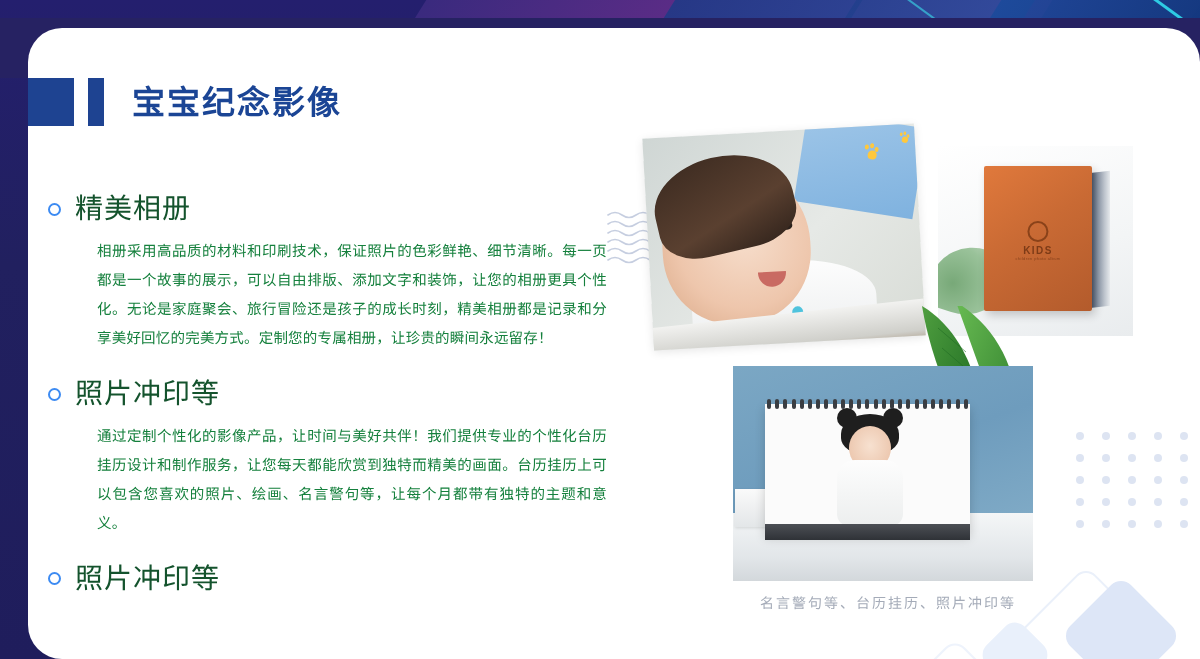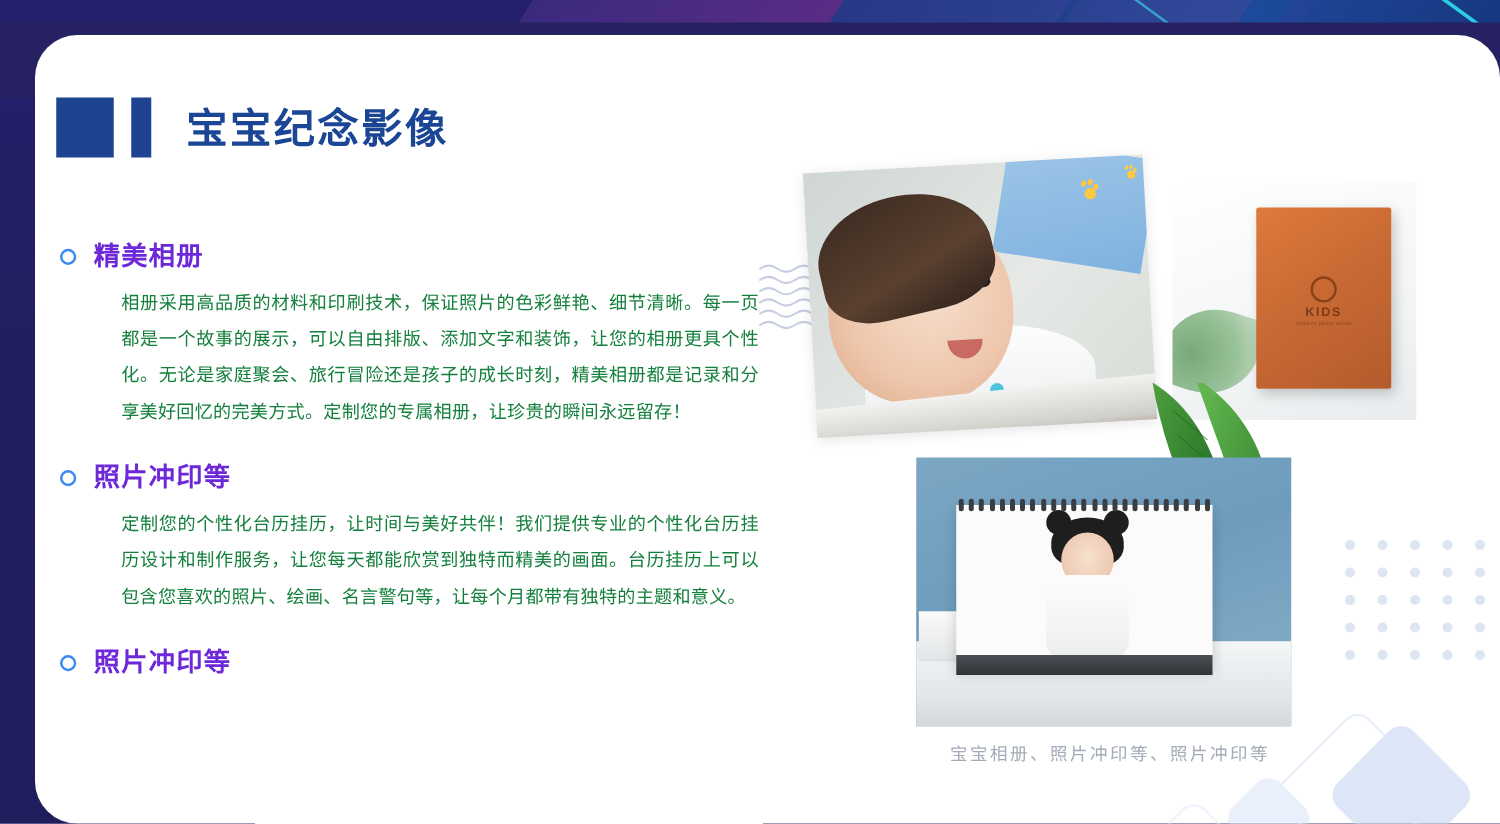--- a/index.html
+++ b/index.html
@@ -147,21 +147,21 @@
     position: absolute;
     left: 578px;
     top: 182px;
     width: 46px;
     height: 56px;
   }
 
   
   .header {
     position: absolute;
-    left: 17px;
+    left: 0px;
     top: 50px;
     display: flex;
     align-items: center;
   }
   .blk-big {
     width: 46px;
     height: 48px;
     background: #1e4391;
   }
   .blk-small {
@@ -198,23 +198,23 @@
   }
   .sec-bullet {
     width: 13px;
     height: 13px;
     border: 2px solid #3d8bf2;
     border-radius: 50%;
     box-sizing: border-box;
     flex: none;
   }
   .sec-title {
-    font-size: 21px;
-    font-weight: 700;
-    color: #6d28d9;
+    font-size: 28px;
+    font-weight: 400;
+    color: #14532d;
     letter-spacing: 1px;
     line-height: 1.1;
   }
   .sec-body {
     margin-left: 49px;
     font-size: 14.5px;
     line-height: 2.0;
     color: #15803d;
     text-align: justify;
     letter-spacing: .2px;
@@ -328,21 +328,20 @@
     transform: rotate(18deg);
     opacity: .9;
   }
   .book-cover {
     position: absolute;
     left: 46px; top: 20px;
     width: 108px; height: 145px;
     background: linear-gradient(145deg, #e0793c 0%, #c96a34 45%, #b35b2c 100%);
     border-radius: 2px;
     box-shadow: 3px 4px 10px rgba(0,0,0,.2);
-    margin-left: 21px;
   }
   .book-pages {
     position: absolute;
     left: 150px; top: 26px;
     width: 22px; height: 135px;
     background: linear-gradient(90deg, #2c3a52 0%, #8d98a8 45%, #e6e9ec 100%);
     transform: skewY(-6deg);
   }
   .book-logo {
     position: absolute;
@@ -543,21 +542,21 @@
           <span class="sec-title">精美相册</span>
         </div>
         <div class="sec-body">相册采用高品质的材料和印刷技术，保证照片的色彩鲜艳、细节清晰。每一页都是一个故事的展示，可以自由排版、添加文字和装饰，让您的相册更具个性化。无论是家庭聚会、旅行冒险还是孩子的成长时刻，精美相册都是记录和分享美好回忆的完美方式。定制您的专属相册，让珍贵的瞬间永远留存！</div>
       </div>
 
       <div class="section">
         <div class="sec-head">
           <span class="sec-bullet"></span>
           <span class="sec-title">照片冲印等</span>
         </div>
-        <div class="sec-body">定制您的个性化台历挂历，让时间与美好共伴！我们提供专业的个性化台历挂历设计和制作服务，让您每天都能欣赏到独特而精美的画面。台历挂历上可以包含您喜欢的照片、绘画、名言警句等，让每个月都带有独特的主题和意义。</div>
+        <div class="sec-body">通过定制个性化的影像产品，让时间与美好共伴！我们提供专业的个性化台历挂历设计和制作服务，让您每天都能欣赏到独特而精美的画面。台历挂历上可以包含您喜欢的照片、绘画、名言警句等，让每个月都带有独特的主题和意义。</div>
       </div>
 
       <div class="section">
         <div class="sec-head">
           <span class="sec-bullet"></span>
           <span class="sec-title">照片冲印等</span>
         </div>
       </div>
 
     </div>
@@ -653,18 +652,18 @@
             <i></i>
           <i></i>
             <i></i>
             <i></i>
             <i></i>
             <i></i>
         </div>
         <div class="cal-base"></div>
       </div>
 
-      <div class="media-caption">宝宝相册、照片冲印等、照片冲印等</div>
+      <div class="media-caption">名言警句等、台历挂历、照片冲印等</div>
 
     </div>
 
   </div>
 </div>
 
 </body></html>

